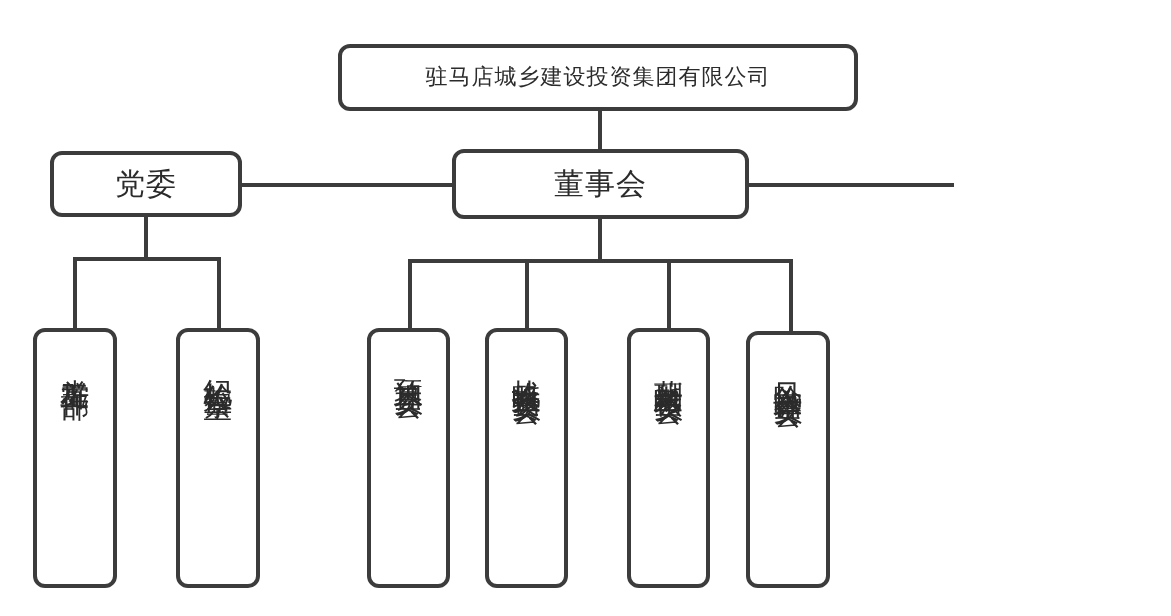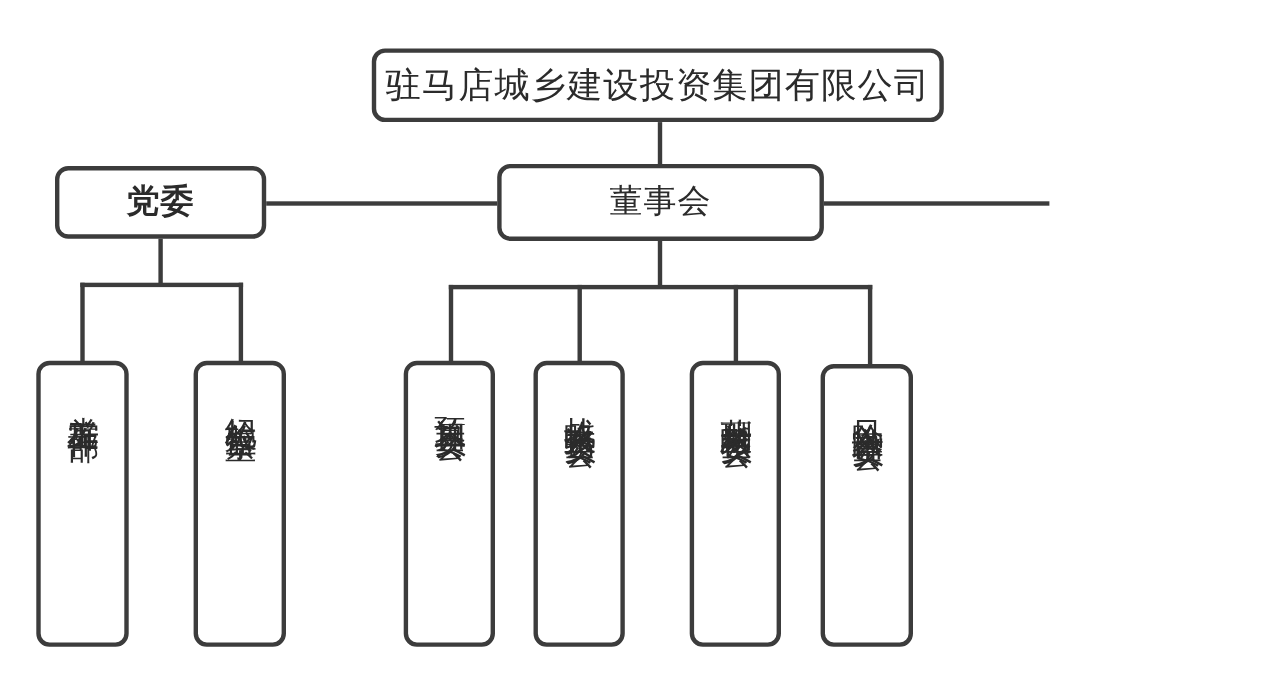--- a/index.html
+++ b/index.html
@@ -33,21 +33,21 @@
   .node-label {
     display: block;
     white-space: nowrap;
   }
   
   .node.horiz .node-label {
     font-size: 30px;
     letter-spacing: 1px;
   }
   .node.root .node-label {
-    font-size: 32px;
+    font-size: 22px;
     letter-spacing: 1px;
   }
   
   .node.vert {
     align-items: flex-start;
     padding-top: 24px;
   }
   .node.vert .node-label {
     writing-mode: vertical-rl;
     text-orientation: upright;
@@ -81,21 +81,21 @@
   <div class="conn h" style="left:408px; top:259px; width:385px;"></div>
   <div class="conn v" style="left:408px; top:259px; height:71px;"></div>
   <div class="conn v" style="left:525px; top:259px; height:71px;"></div>
   <div class="conn v" style="left:667px; top:259px; height:71px;"></div>
   <div class="conn v" style="left:789px; top:259px; height:74px;"></div>
 
   <div class="node root horiz" style="left:338px; top:44px; width:520px; height:67px;">
     <span class="node-label">驻马店城乡建设投资集团有限公司</span>
   </div>
 
-  <div class="node horiz" style="left:50px; top:151px; width:192px; height:66px;font-weight:bold;">
+  <div class="node horiz" style="left:50px; top:151px; width:192px; height:66px;">
     <span class="node-label">党委</span>
   </div>
 
   <div class="node horiz" style="left:452px; top:149px; width:297px; height:70px;font-family:Liberation Serif, serif;">
     <span class="node-label">董事会</span>
   </div>
 
 
   <div class="node vert" style="left:33px; top:328px; width:84px; height:260px;">
     <span class="node-label">党群工作部</span>

